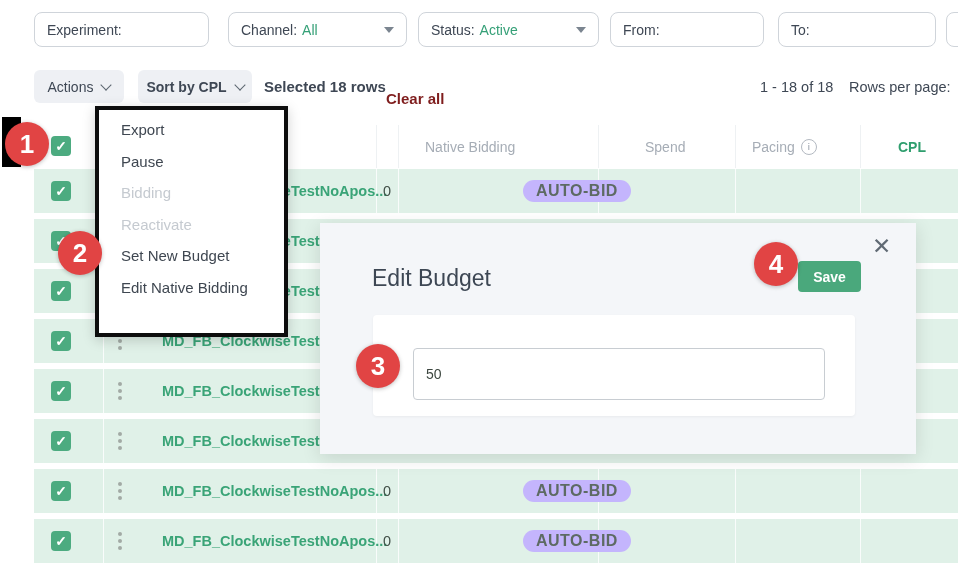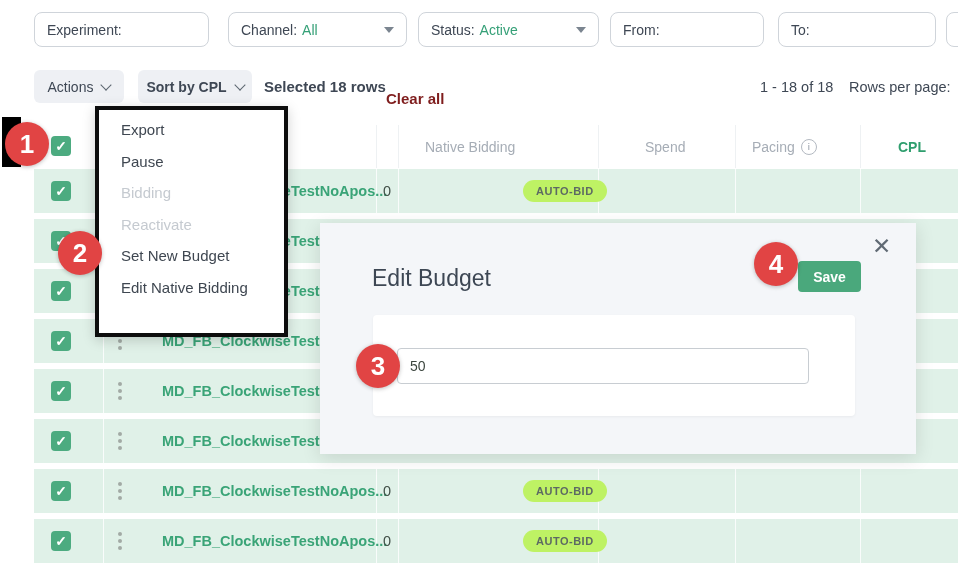--- a/index.html
+++ b/index.html
@@ -47,41 +47,41 @@
   .row{position:absolute;left:34px;width:924px;height:44px;background:#e0f1e8;}
   .row .cb{position:absolute;left:17px;top:12px;}
   .kebab{position:absolute;left:80px;top:9px;width:12px;height:26px;display:flex;
     flex-direction:column;align-items:center;justify-content:center;gap:3px;cursor:pointer;}
   .kebab i{width:4px;height:4px;border-radius:50%;background:#a2aaa5;display:block;}
   .cname{position:absolute;left:128px;top:50%;transform:translateY(-50%);
     font-size:14.5px;font-weight:700;color:#3aa477;white-space:nowrap;cursor:pointer;}
   .rval{position:absolute;left:349px;top:50%;transform:translateY(-50%);
     font-size:14.5px;color:#414f47;}
   .badge{position:absolute;left:489px;top:11px;height:22px;padding:0 13px;
-    border-radius:11px;background:#bef264;display:flex;align-items:center;
-    font-size:11px;font-weight:700;letter-spacing:.5px;color:#5d6a63;text-align:center;}
+    border-radius:11px;background:#c4b5fd;display:flex;align-items:center;
+    font-size:16px;font-weight:700;letter-spacing:.5px;color:#5d6a63;text-align:center;}
   .row .vline{background:rgba(255,255,255,.8);}
   
   .menu{position:absolute;left:95px;top:106px;width:193px;height:231px;z-index:5;
     background:#fff;border:4px solid #0d0d0d;box-sizing:border-box;
     box-shadow:0 3px 12px rgba(0,0,0,.18);padding-top:4px;}
   .mi{height:31.6px;line-height:31.6px;padding-left:22px;font-size:15px;
     color:#3f4751;white-space:nowrap;cursor:pointer;}
   .mi.disabled{color:#c5cad0;cursor:default;}
   
   .modal{position:absolute;left:320px;top:223px;width:596px;height:231px;z-index:6;
     background:#f4f6f9;box-shadow:0 4px 18px rgba(0,0,0,.12);}
   .modal-title{position:absolute;left:52px;top:42px;font-size:23px;font-weight:500;color:#3d4754;}
   .modal-close{position:absolute;left:552px;top:12px;font-size:23px;color:#606a74;cursor:pointer;line-height:1;}
   .save-btn{position:absolute;left:478px;top:38px;width:63px;height:31px;border:none;
     border-radius:4px;background:#4aa87c;color:#fff;font-size:14px;font-weight:700;
     font-family:"Liberation Sans",sans-serif;cursor:pointer;}
   .modal-card{position:absolute;left:53px;top:92px;width:482px;height:101px;
     background:#fff;border-radius:4px;box-shadow:0 1px 3px rgba(0,0,0,.05);}
-  .budget-input{position:absolute;left:24px;top:33px;width:412px;height:36px;
+  .budget-input{position:absolute;left:40px;top:33px;width:412px;height:52px;
     box-sizing:border-box;border:1px solid #c8cdd2;border-radius:4px;padding:0 12px;
     font-size:14px;color:#3c463f;font-family:"Liberation Sans",sans-serif;background:#fff;}
   
   .ann-rect{position:absolute;left:2px;top:117px;width:19px;height:50px;background:#000;z-index:9;}
   .ann-circle{position:absolute;width:44px;height:44px;border-radius:50%;background:#e14444;
     z-index:10;display:flex;align-items:center;justify-content:center;
     color:#fff;font-size:26px;font-weight:700;box-shadow:0 1px 4px rgba(0,0,0,.25);}
 </style>
 </head>
 <body>

